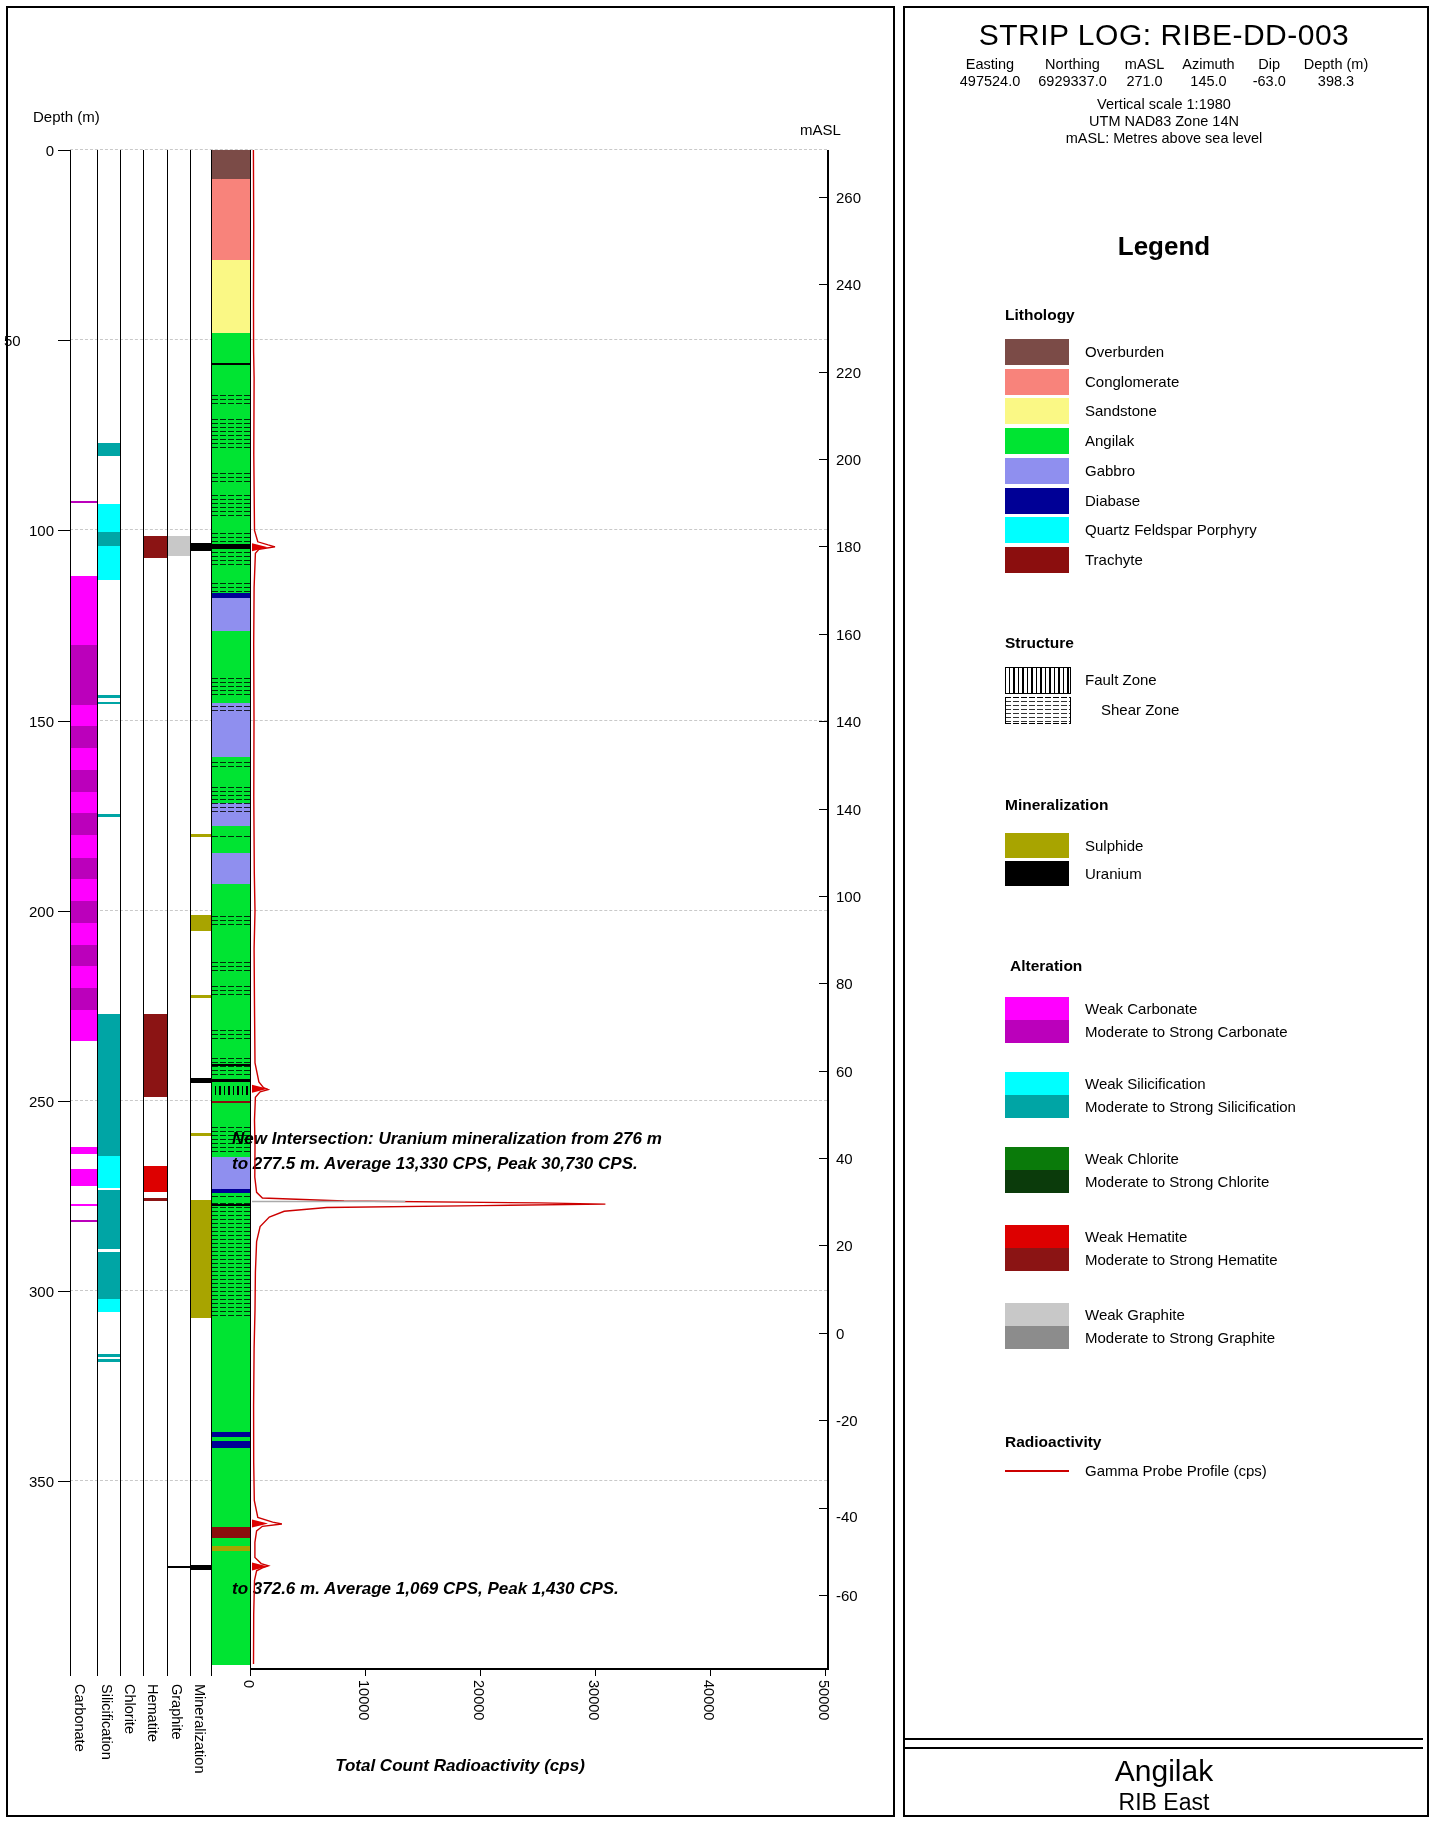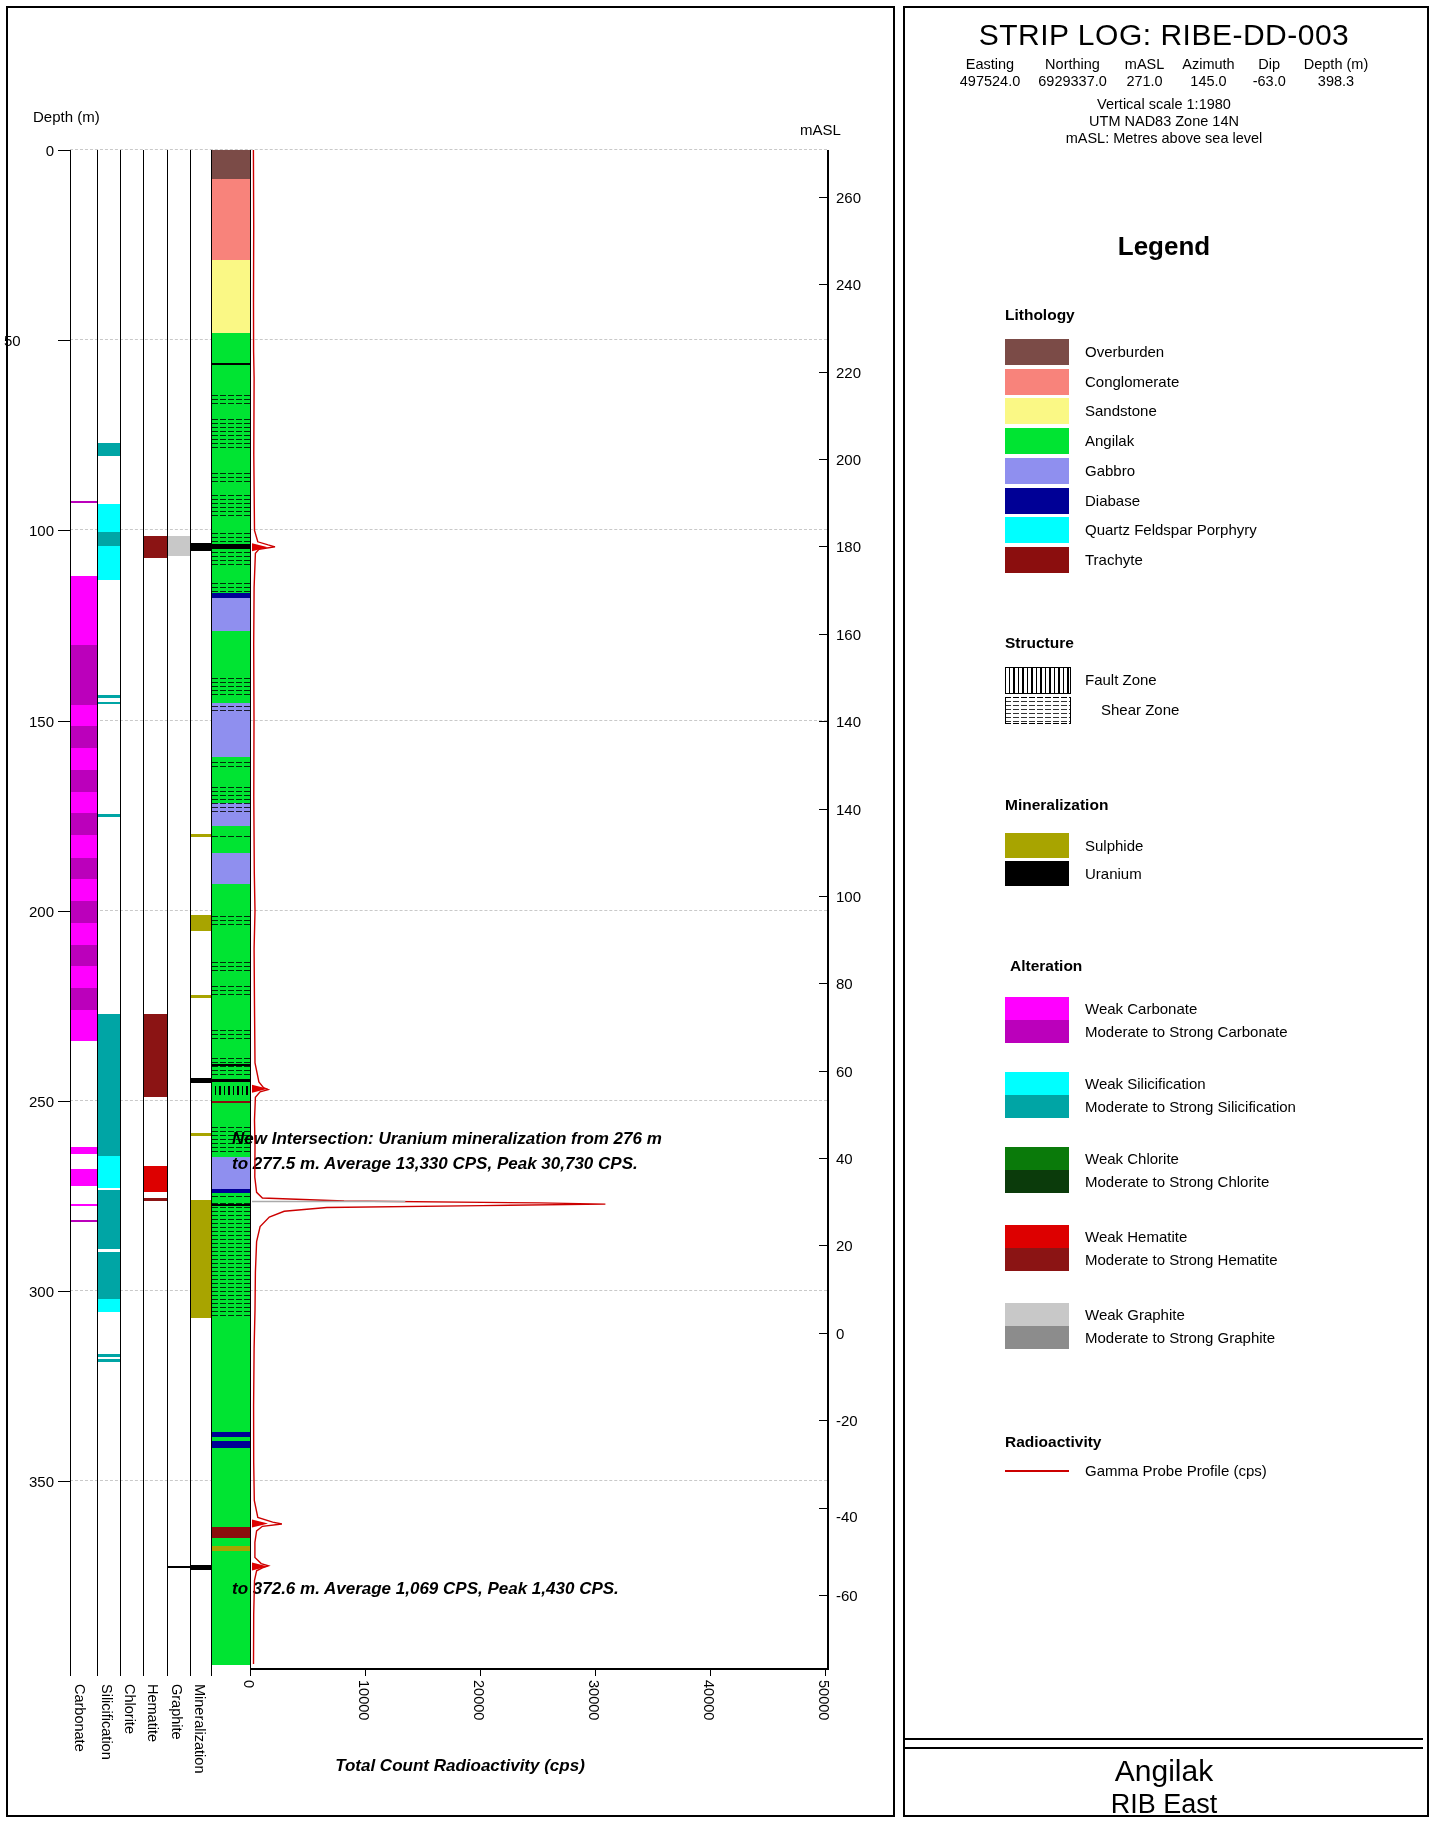--- a/index.html
+++ b/index.html
@@ -337,21 +337,21 @@
       <div class="leg-label" style="left: 1085px; top: 1329px;">Moderate to Strong Graphite</div>
       <div class="leg-head" style="left: 1005px; top: 1433px;">Radioactivity</div>
       <div style="position: absolute; left: 1005px; top: 1470px; width: 64px; height: 2px; background: rgb(204, 0, 0);"></div>
       <div class="leg-label" style="left: 1085px; top: 1462px;">Gamma Probe Profile (cps)</div>
     </div>
 
 
   <div class="hline" style="left:905px;top:1738px;width:518px;height:2px;"></div>
   <div class="hline" style="left:905px;top:1747px;width:518px;height:2px;"></div>
   <div class="abs" style="left:908px;top:1754px;width:512px;text-align:center;font-size:30px;">Angilak</div>
-  <div class="abs" style="left:908px;top:1789px;width:512px;text-align:center;font-size:27px;">RIB East</div>
+  <div class="abs" style="left:908px;top:1789px;width:512px;text-align:center;font-size:23px;">RIB East</div>
 
   <svg id="gamma-svg" class="overlay" width="1433" height="1821" viewBox="0 0 1433 1821">
       <polyline points="253.4,150.0 253.7,226.1 253.5,302.2 253.6,351.6 254.1,378.2 253.8,454.3 254.5,530.4 257.8,541.8 268.1,544.9 275.0,546.8 258.9,549.4 255.4,553.2 254.1,587.5 253.7,644.5 254.0,720.6 253.8,796.7 254.3,872.8 255.0,910.8 254.1,948.8 254.5,1005.9 255.0,1063.0 258.9,1082.0 263.5,1087.7 268.1,1089.6 260.1,1091.9 255.4,1097.2 254.5,1120.0 255.0,1146.6 254.8,1177.1 256.6,1192.3 262.4,1198.0 344.0,1201.0 539.5,1202.9 605.4,1204.1 482.0,1205.6 326.8,1207.5 284.2,1211.3 269.3,1217.0 260.1,1226.5 256.6,1241.7 255.4,1272.2 255.0,1310.2 254.1,1348.3 253.6,1405.3 253.7,1462.4 254.3,1500.4 257.8,1517.5 272.7,1522.1 281.9,1524.0 262.4,1526.3 256.6,1530.9 254.9,1542.3 254.9,1557.5 261.2,1563.6 268.4,1565.8 262.4,1567.8 256.6,1570.8 254.5,1580.3 253.7,1614.5 253.5,1664.0" fill="none" stroke="#CC0000" stroke-width="1.4"></polyline>
       <line x1="252" x2="405.29499999999996" y1="1201.5884" y2="1201.5884" stroke="#aaaaaa" stroke-width="1.5"></line>
       <path d="M252 543.1376 L268 547.1376 L252 551.1376 Z" fill="#DD0000"></path>
       <path d="M252 1084.8272 L268 1088.8272 L252 1092.8272 Z" fill="#DD0000"></path>
       <path d="M252 1519.6244 L268 1523.6244 L252 1527.6244 Z" fill="#DD0000"></path>
       <path d="M252 1562.6095999999998 L268 1566.6095999999998 L252 1570.6095999999998 Z" fill="#DD0000"></path>
     </svg>
 </div>

